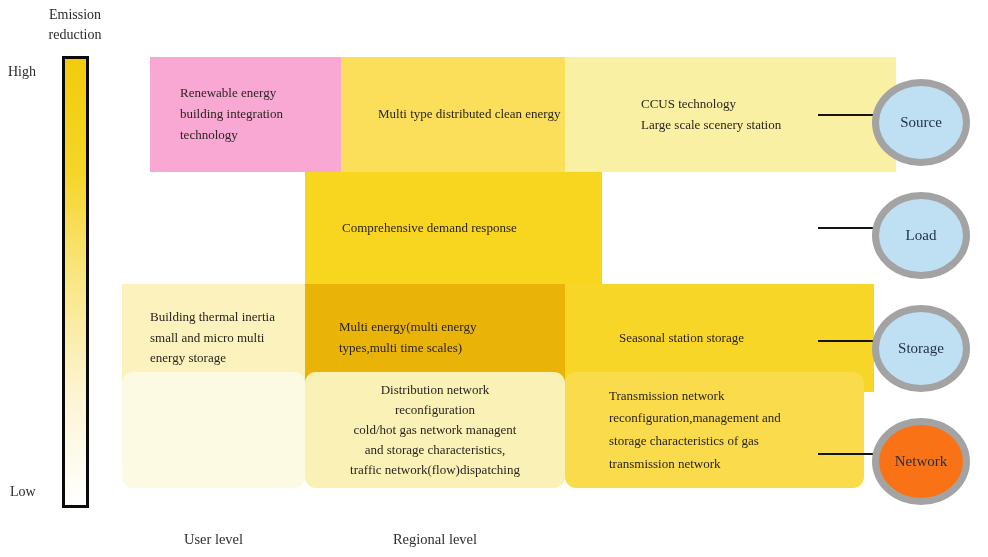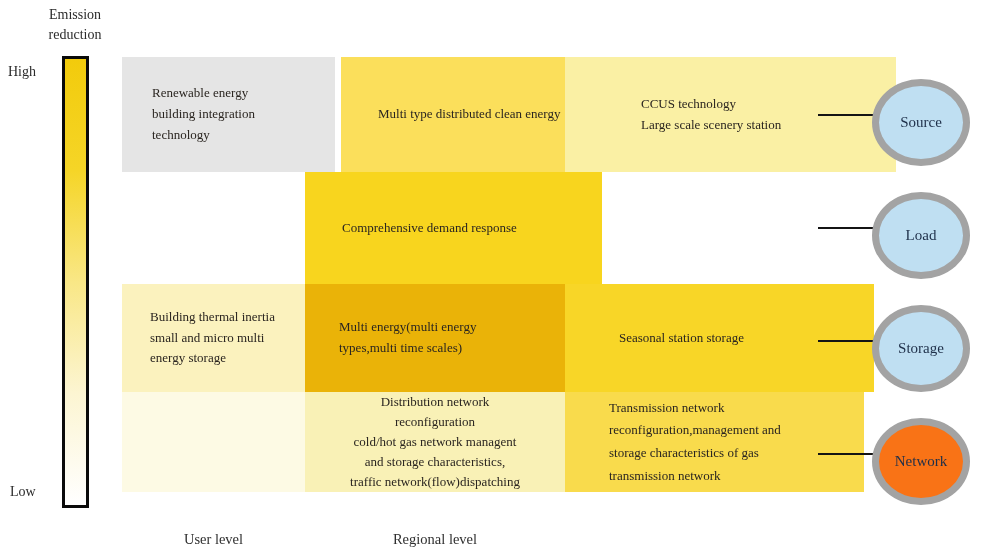--- a/index.html
+++ b/index.html
@@ -18,21 +18,21 @@
   #low-label{left:10px;top:484px;font-size:14px;color:#2b2b2b;}
   #emission-bar{left:62px;top:56px;width:21px;height:446px;border:3px solid #0a0a0a;}
   
   .cell{display:flex;align-items:center;font-size:13px;line-height:1.6;white-space:pre-line;}
   .c1{left:122px;width:183px;}
   .c2{left:305px;width:260px;}
   .c3{left:565px;width:255px;}
   .r1{top:57px;height:115px;}
   .r2{top:172px;height:112px;}
   .r3{top:284px;height:108px;}
-  .r4{top:392px;height:100px;}
+  .r4{top:372px;height:116px;border-radius:11px;}
   #cell-user-source{padding-left:30px;}
   #cell-regional-source{padding-left:37px;}
   #cell-trans-source{padding-left:76px;}
   #cell-user-load{padding-left:27px;}
   #cell-regional-load{padding-left:37px;}
   #cell-user-storage{padding-left:28px;}
   #cell-regional-storage{padding-left:34px;}
   #cell-trans-storage{padding-left:54px;}
   #cell-regional-network{justify-content:center;text-align:center;line-height:1.55;}
   #cell-trans-network{padding-left:44px;line-height:1.75;}
@@ -62,21 +62,21 @@
 <body>
 
 <div id="canvas">
 
   <div class="abs" id="legend-title">Emission
 reduction</div>
   <div class="abs" id="high-label">High</div>
   <div class="abs" id="low-label">Low</div>
   <div class="abs" id="emission-bar" style="background: linear-gradient(rgb(242, 203, 12), rgb(245, 213, 39), rgb(249, 231, 134), rgb(252, 245, 210), rgb(255, 255, 255));"></div>
 
-  <div class="abs cell c1 r1" id="cell-user-source" style="background: #e5e5e5;"><span>Renewable energy
+  <div class="abs cell c1 r1" id="cell-user-source" style="background: #f9a8d4; margin-left: 28px;"><span>Renewable energy
 building integration
 technology</span></div>
   <div class="abs cell c2 r1" id="cell-regional-source" style="background: rgb(251, 223, 91); margin-left: 36px;"><span>Multi type distributed clean energy</span></div>
   <div class="abs cell c3 r1" id="cell-trans-source" style="background: rgb(250, 240, 164);"><span>CCUS technology
 Large scale scenery station</span></div>
 
   <div class="abs cell c2 r2" id="cell-regional-load" style="background: rgb(248, 213, 30);"><span>Comprehensive demand response</span></div>
 
   <div class="abs cell c1 r3" id="cell-user-storage" style="background: rgb(251, 242, 190);"><span>Building thermal inertia
 small and micro multi

